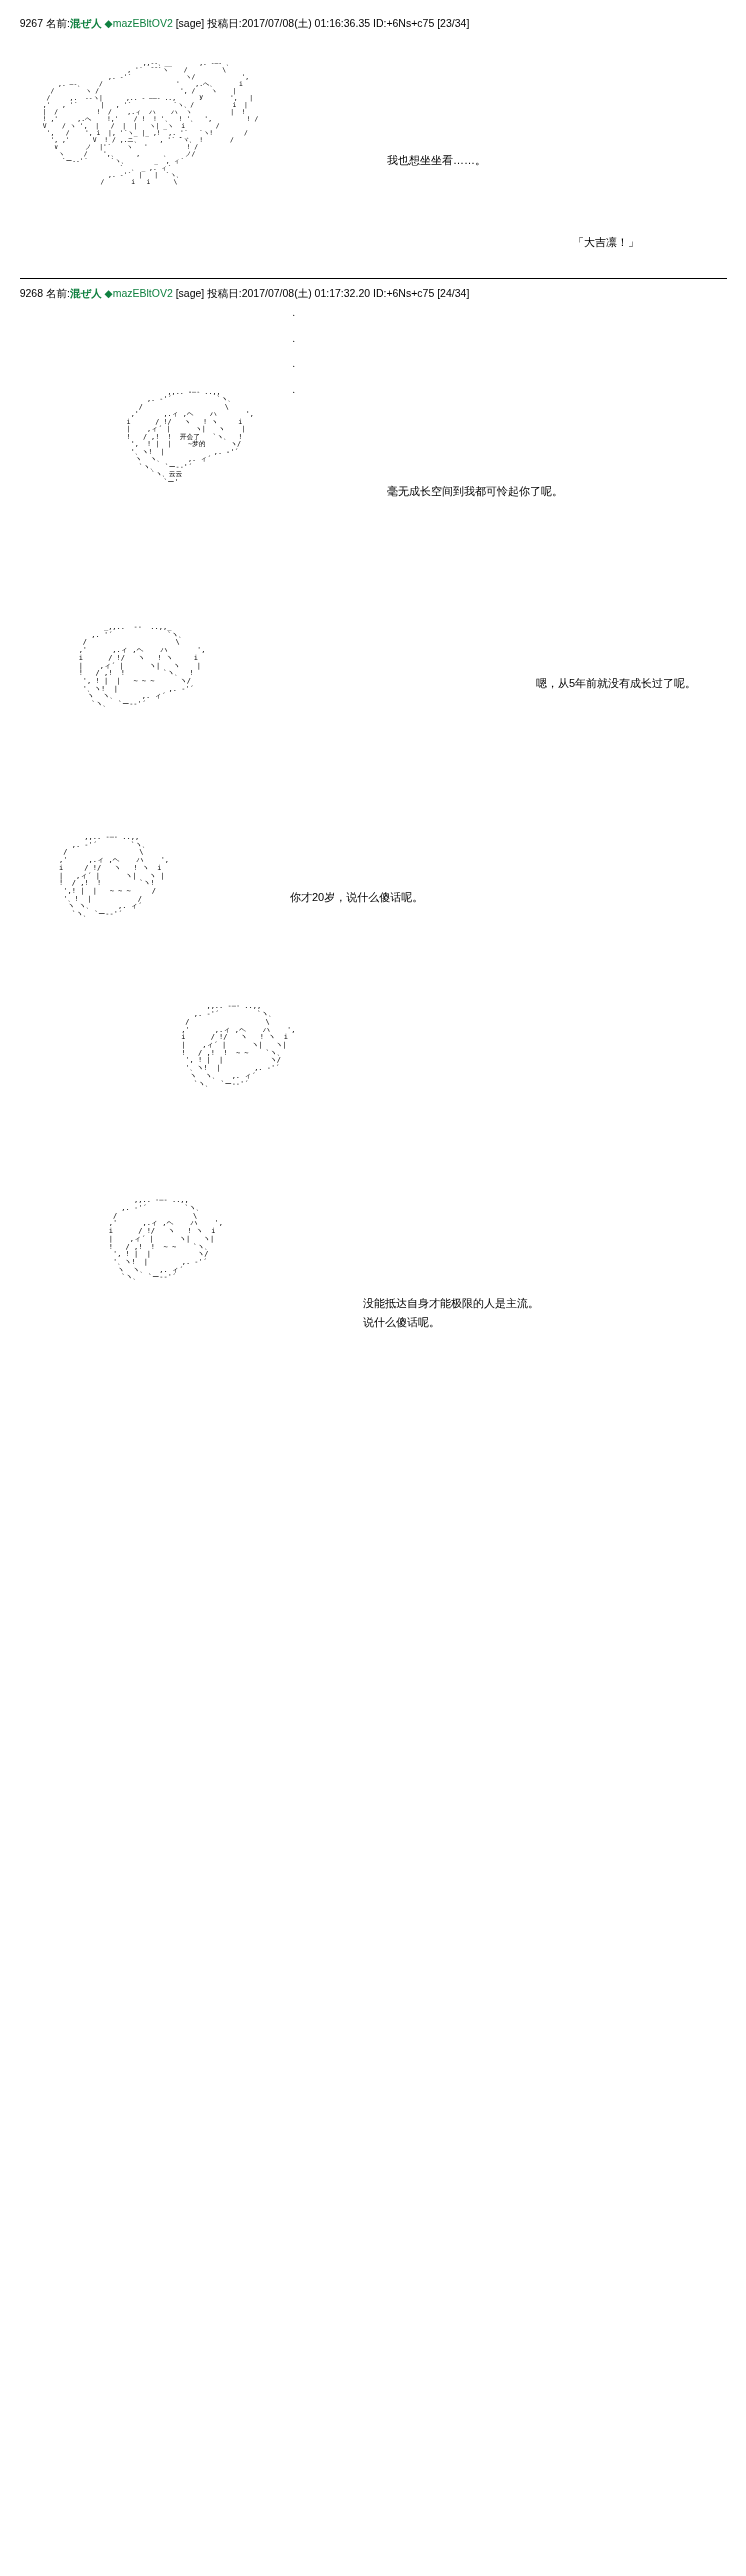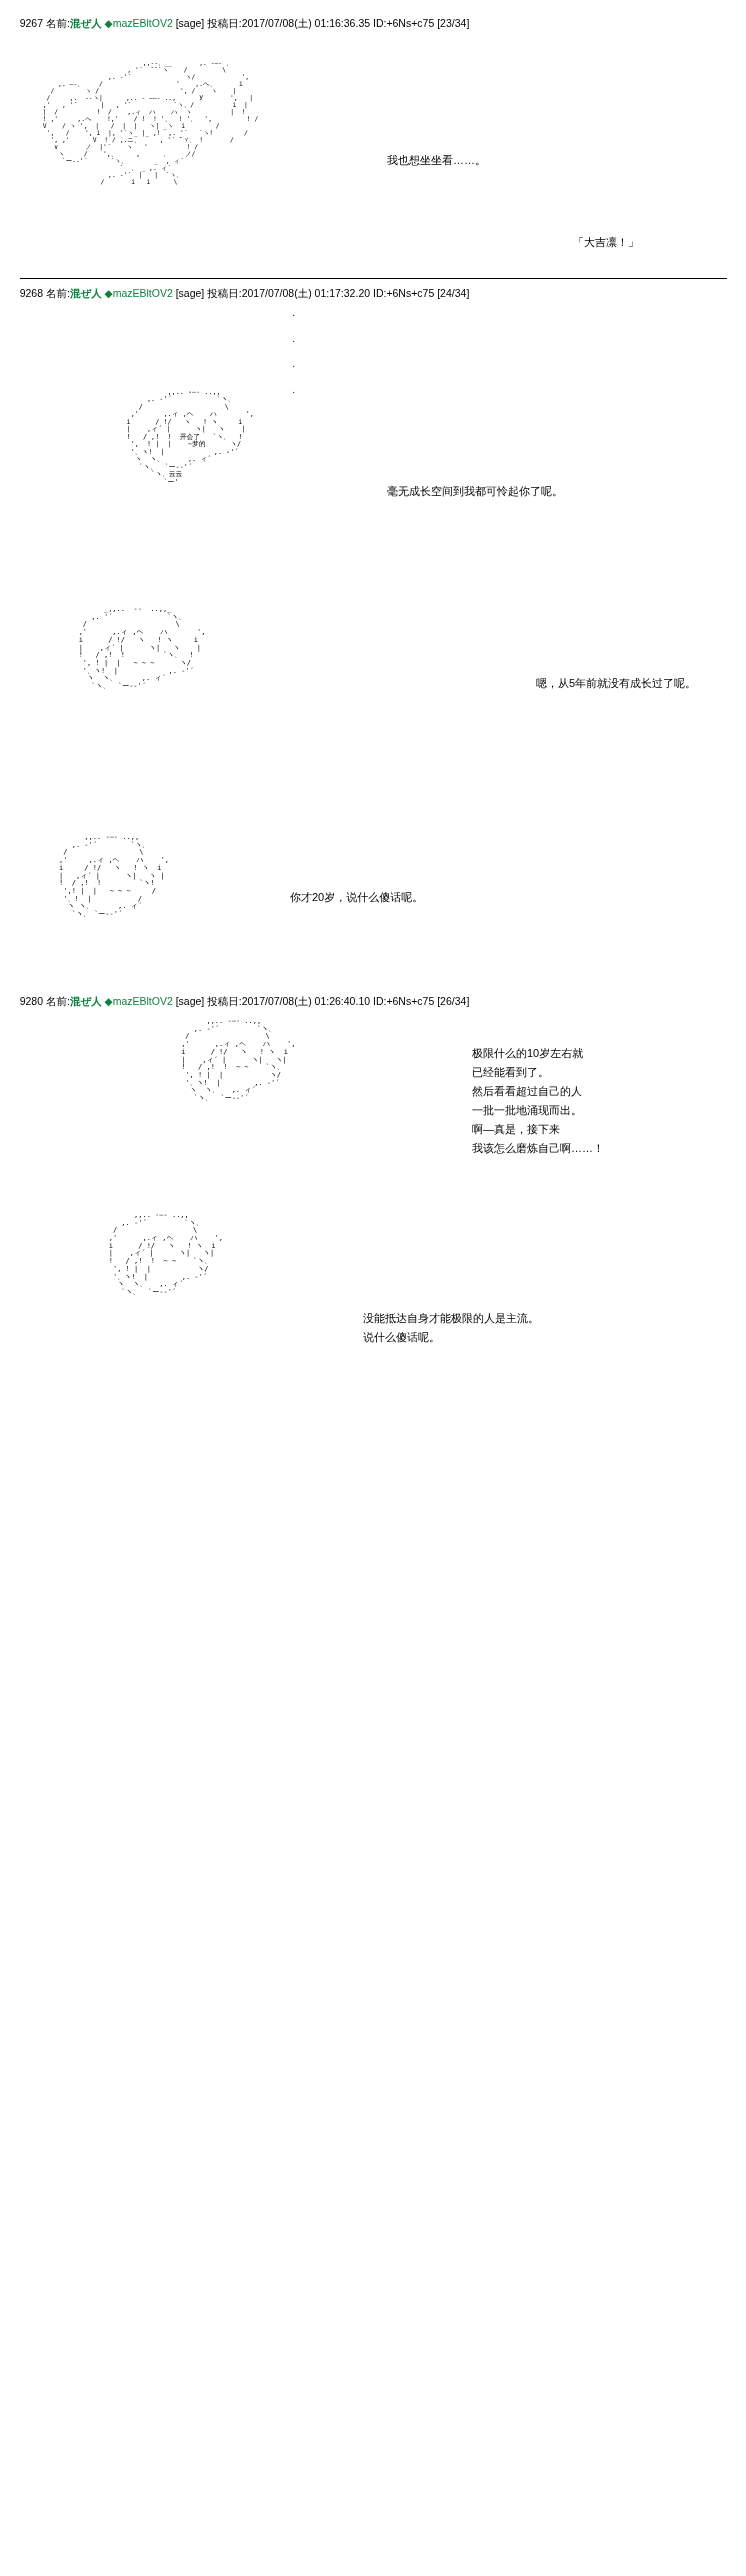--- a/index.html
+++ b/index.html
@@ -145,21 +145,21 @@
                     `ヽ、  `ー-‐'´
                        `ヽ、云云
                           `ー'</pre>
       <div class="dialog abs" style="left:371px;top:180px;">毫无成长空间到我都可怜起你了呢。</div>
     </div>
   </div>
 
   <div class="sect">
 
     <div class="block" style="height:228px;position:relative;">
-      <pre class="aa abs" style="left:46px;top:9px;font-size:7px;line-height:7.7px;">         _,,..  --  ..,,_
+      <pre class="aa abs" style="left:46px;top:27px;font-size:7px;line-height:7.7px;">         _,,..  --  ..,,_
       ,. '´             `ヽ、
     /                     \
    ,'      ,.ィ ,ヘ    ハ       ',
    i      / !/   ヽ   ! ヽ     i
    |    ,ィ´ |      ヽ|   ヽ    |
    !   / ,!  !         `ヽ、  !
     ', ! |  |   ~ ~ ~      ヽ/
     '、ヽ!  |            ,. ‐'´
      ヽ  ヽ、      ,. ィ´
       `ヽ、  `ー-‐'´</pre>
@@ -176,48 +176,33 @@
      !  / ,!  !         `ヽ!
       ',! |  |   ~ ~ ~     /
       '、!  |           /
        ヽ ヽ、      ,. ィ´
         `ヽ、 `ー-‐'´</pre>
       <div class="dialog abs" style="left:274px;top:66px;text-align:center;">你才20岁，说什么傻话呢。</div>
     </div>
   </div>
 
   <div class="sect">
-    <div class="post-header">
-      <span>9280</span>
-      <span>名前:</span><span class="handle">混ぜ人</span>
-      <span class="trip">◆mazEBltOV2</span>
-      <span class="sage">[sage]</span>
-      <span>投稿日:</span><span>2017/07/08(土) 01:26:40.10</span>
-      <span>ID:+6Ns+c75</span>
-      <span>[26/34]</span>
-    </div>
 
     <div class="block" style="height:192px;position:relative;">
       <pre class="aa abs" style="left:119px;top:5.5px;font-size:7px;line-height:7.7px;">                ,,.. -―- ..,,
              ,. ‐'´         `ヽ、
            /                  \
           ,'      ,.ィ ,ヘ    ハ    ',
           i      / !/   ヽ   ! ヽ  i
           |    ,ィ´ |      ヽ|   ヽ|
           !   / ,!  !  ~ ~    `ヽ、
            ', ! |  |           ヽ/
            '、ヽ!  |        ,. ‐'´
             ヽ  ヽ、   ,. ィ´
              `ヽ、  `ー-‐'´</pre>
-      <div class="dialog abs" style="left:456px;top:35px;line-height:19px;">极限什么的10岁左右就
-已经能看到了。
-然后看看超过自己的人
-一批一批地涌现而出。
-啊—真是，接下来
-我该怎么磨炼自己啊……！</div>
     </div>
 
     <div class="block" style="height:210px;position:relative;">
       <pre class="aa abs" style="left:55px;top:7.3px;font-size:7px;line-height:7.7px;">              ,,.. -―- ..,,
            ,. ‐'´         `ヽ、
          /                  \
         ,'      ,.ィ ,ヘ    ハ    ',
         i      / !/   ヽ   ! ヽ  i
         |    ,ィ´ |      ヽ|   ヽ|
         !   / ,!  !  ~ ~    `ヽ、

